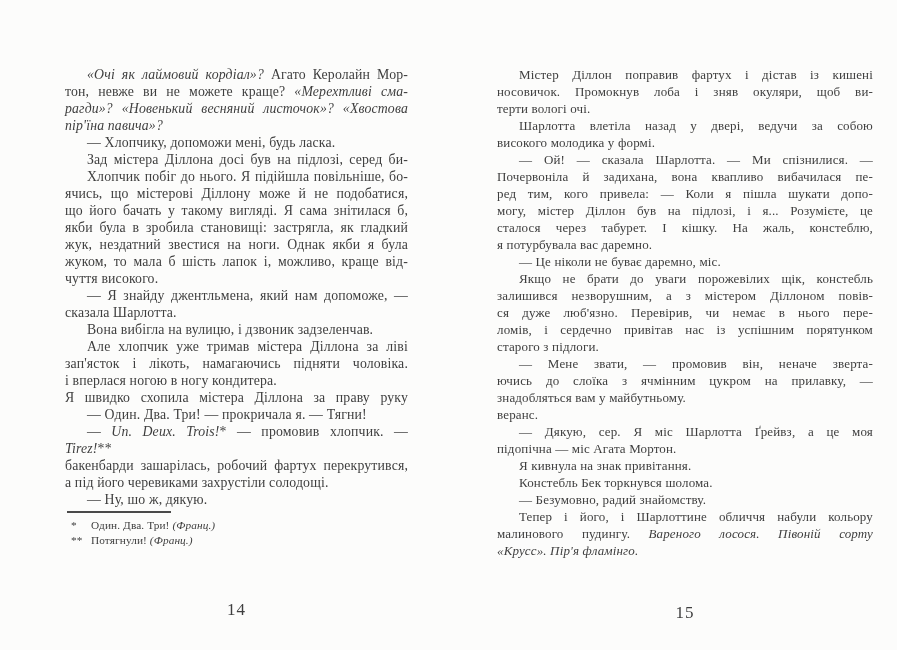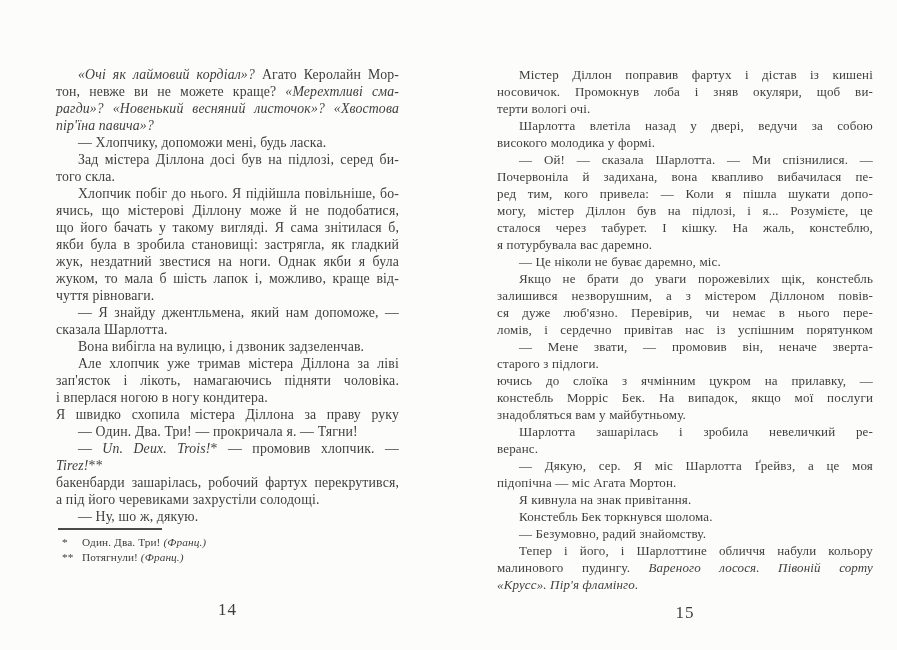--- a/index.html
+++ b/index.html
@@ -12,21 +12,21 @@
     height: 650px;
     position: relative;
     overflow: hidden;
     font-family: "Liberation Serif", serif;
     color: #3e3e3e;
   }
   .book-page {
     position: absolute;
     top: 66px;
   }
-  .page-left  { left: 56px;  width: 343px; }
+  .page-left  { left: 65px;  width: 343px; }
   .page-right { left: 497px; width: 376px; }
 
   .page-text .line {
     line-height: 17px;
     height: 17px;
     text-align: justify;
     text-align-last: justify;
     letter-spacing: 0.15px;
     font-size: 13.8px;
   }
@@ -72,28 +72,27 @@
 <body>
 
 <div class="book-page page-left">
   <div class="page-text">
       <div class="line indent"><span class="it">«Очі як лаймовий кордіал»? </span><span class="rg">Агато Керолайн Мор-</span></div>
       <div class="line"><span class="rg">тон, невже ви не можете краще? </span><span class="it">«Мерехтливі сма-</span></div>
       <div class="line"><span class="it">рагди»? «Новенький весняний листочок»? «Хвостова</span></div>
       <div class="line end"><span class="it">пір'їна павича»?</span></div>
       <div class="line indent end"><span class="rg">— Хлопчику, допоможи мені, будь ласка.</span></div>
       <div class="line indent"><span class="rg">Зад містера Діллона досі був на підлозі, серед би-</span></div>
-      <div class="line end"><span class="rg">того скла.</span></div>
       <div class="line indent"><span class="rg">Хлопчик побіг до нього. Я підійшла повільніше, бо-</span></div>
       <div class="line"><span class="rg">ячись, що містерові Діллону може й не подобатися,</span></div>
       <div class="line"><span class="rg">що його бачать у такому вигляді. Я сама знітилася б,</span></div>
       <div class="line"><span class="rg">якби була в зробила становищі: застрягла, як гладкий</span></div>
       <div class="line"><span class="rg">жук, нездатний звестися на ноги. Однак якби я була</span></div>
       <div class="line"><span class="rg">жуком, то мала б шість лапок і, можливо, краще від-</span></div>
-      <div class="line end"><span class="rg">чуття рівноваги.</span></div>
+      <div class="line end"><span class="rg">чуття високого.</span></div>
       <div class="line indent"><span class="rg">— Я знайду джентльмена, який нам допоможе, —</span></div>
       <div class="line end"><span class="rg">сказала Шарлотта.</span></div>
       <div class="line indent end"><span class="rg">Вона вибігла на вулицю, і дзвоник задзеленчав.</span></div>
       <div class="line indent"><span class="rg">Але хлопчик уже тримав містера Діллона за ліві</span></div>
       <div class="line"><span class="rg">зап'ясток і лікоть, намагаючись підняти чоловіка.</span></div>
       <div class="line end"><span class="rg">і вперлася ногою в ногу кондитера.</span></div>
       <div class="line"><span class="rg">Я швидко схопила містера Діллона за праву руку</span></div>
       <div class="line indent end"><span class="rg">— Один. Два. Три! — прокричала я. — Тягни!</span></div>
       <div class="line indent"><span class="rg">— </span><span class="it">Un. Deux. Trois!</span><span class="rg">* — промовив хлопчик. —</span></div>
       <div class="line end"><span class="it">Tirez!</span><span class="rg">**</span></div>
@@ -126,26 +125,24 @@
       <div class="line"><span class="rg">Почервоніла й задихана, вона квапливо вибачилася пе-</span></div>
       <div class="line"><span class="rg">ред тим, кого привела: — Коли я пішла шукати допо-</span></div>
       <div class="line"><span class="rg">могу, містер Діллон був на підлозі, і я... Розумієте, це</span></div>
       <div class="line"><span class="rg">сталося через табурет. І кішку. На жаль, констеблю,</span></div>
       <div class="line end"><span class="rg">я потурбувала вас даремно.</span></div>
       <div class="line indent end"><span class="rg">— Це ніколи не буває даремно, міс.</span></div>
       <div class="line indent"><span class="rg">Якщо не брати до уваги порожевілих щік, констебль</span></div>
       <div class="line"><span class="rg">залишився незворушним, а з містером Діллоном повів-</span></div>
       <div class="line"><span class="rg">ся дуже люб'язно. Перевірив, чи немає в нього пере-</span></div>
       <div class="line"><span class="rg">ломів, і сердечно привітав нас із успішним порятунком</span></div>
+      <div class="line end"><span class="rg">старого з підлоги.</span></div>
       <div class="line indent"><span class="rg">— Мене звати, — промовив він, неначе зверта-</span></div>
-      <div class="line end"><span class="rg">старого з підлоги.</span></div>
       <div class="line"><span class="rg">ючись до слоїка з ячмінним цукром на прилавку, —</span></div>
-      <div class="line"><span class="rg">констебль Морріс Бек. На випадок, якщо мої послуги</span></div>
       <div class="line end"><span class="rg">знадобляться вам у майбутньому.</span></div>
-      <div class="line indent"><span class="rg">Шарлотта зашарілась і зробила невеличкий ре-</span></div>
       <div class="line end"><span class="rg">веранс.</span></div>
       <div class="line indent"><span class="rg">— Дякую, сер. Я міс Шарлотта Ґрейвз, а це моя</span></div>
       <div class="line end"><span class="rg">підопічна — міс Агата Мортон.</span></div>
       <div class="line indent end"><span class="rg">Я кивнула на знак привітання.</span></div>
       <div class="line indent end"><span class="rg">Констебль Бек торкнувся шолома.</span></div>
       <div class="line indent end"><span class="rg">— Безумовно, радий знайомству.</span></div>
       <div class="line indent"><span class="rg">Тепер і його, і Шарлоттине обличчя набули кольору</span></div>
       <div class="line"><span class="rg">малинового пудингу. </span><span class="it">Вареного лосося. Півоній сорту</span></div>
       <div class="line end"><span class="it">«Крусс». Пір'я фламінго.</span></div>
     </div>

